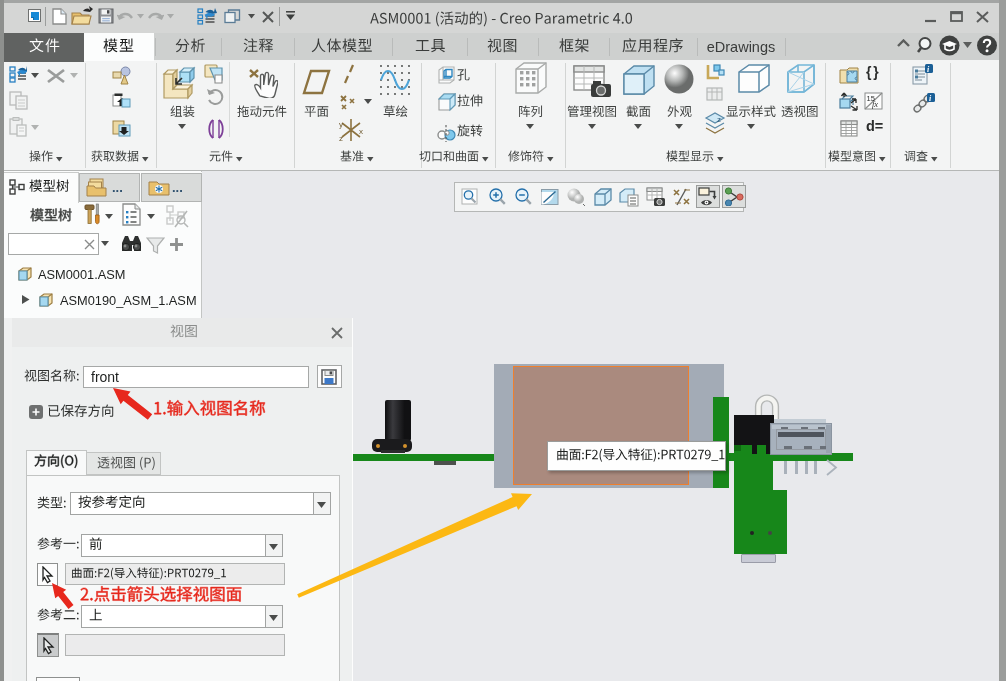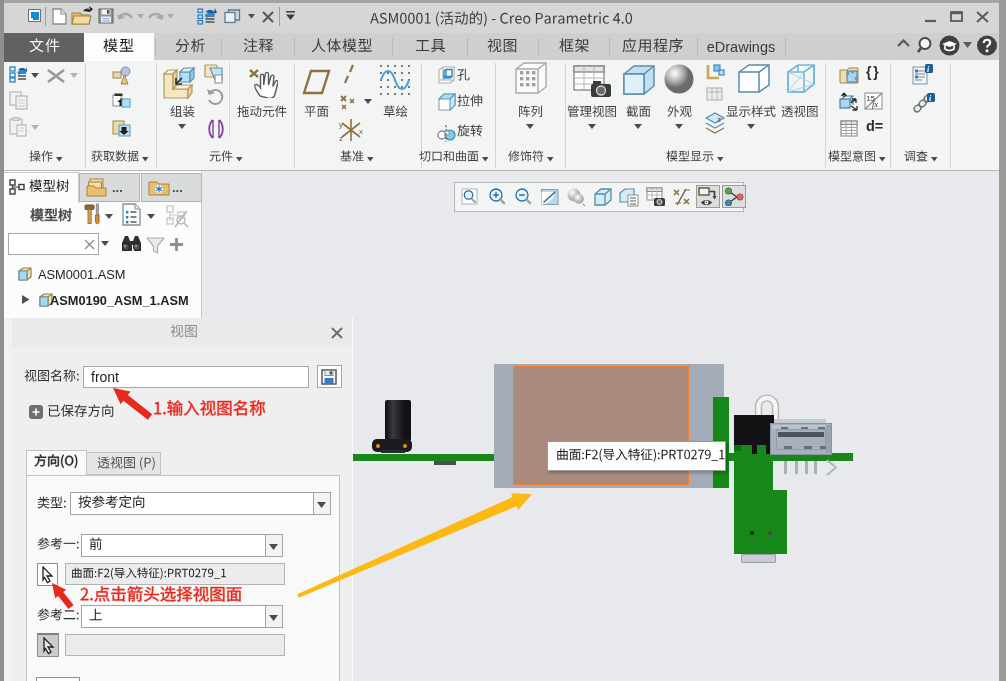--- a/index.html
+++ b/index.html
@@ -942,21 +942,21 @@
   </svg>
 <div style="position:absolute;left:38.0px;top:267.0px;font-size:12.8px;color:#1e201f;font-weight:normal;white-space:nowrap;">ASM0001.ASM</div>
 <svg style="position:absolute;left:21px;top:294px;" width="10" height="11" viewBox="0 0 10 11">
     <path d="M1 1l7.5 4.5L1 10z" fill="#4e504f"></path>
   </svg>
 <svg style="position:absolute;left:38px;top:292px;" width="16" height="16" viewBox="0 0 16 16">
     <path d="M2 5l4-3h8v9l-4 3H2z" fill="#f6e3b2" stroke="#9c7d42" stroke-width="1.2"></path>
     <path d="M2 5h8l4-3M10 5v9" fill="none" stroke="#9c7d42" stroke-width="1.2"></path>
     <path d="M2 5h8v9H2z" fill="#a5d8f0" stroke="#5f93ad" stroke-width="1.2"></path>
   </svg>
-<div style="position:absolute;left:50px;top:293.0px;font-size:12.8px;color:#1e201f;font-weight:bold;white-space:nowrap;">ASM0190_ASM_1.ASM</div>
+<div style="position:absolute;left:60px;top:293.0px;font-size:12.8px;color:#1e201f;font-weight:normal;white-space:nowrap;">ASM0190_ASM_1.ASM</div>
 <div style="position:absolute;left:4px;top:318px;width:9px;height:363px;background:#f0f1f1;"></div>
 <div style="position:absolute;left:454px;top:182px;width:290px;height:30px;background:#f3f4f4;border:1px solid #b5b7b6"></div>
 <svg style="position:absolute;left:460.0px;top:187px;" width="20" height="20" viewBox="0 0 20 20">
     <rect x="2" y="2" width="15" height="15" fill="#fdfdfd" stroke="#b0b2b1"></rect>
     <circle cx="8.5" cy="8" r="4.2" fill="#e8f3fa" stroke="#2470ab" stroke-width="1.3"></circle>
     <path d="M11.5 11.5l4 4" stroke="#9aa4ab" stroke-width="2.2"></path>
   </svg>
 <svg style="position:absolute;left:486.5px;top:187px;" width="20" height="20" viewBox="0 0 20 20">
     <circle cx="9" cy="8" r="6" fill="#e8f3fa" stroke="#2470ab" stroke-width="1.3"></circle>
     <path d="M6.2 8h5.6M9 5.2v5.6" stroke="#2470ab" stroke-width="1.5"></path>

